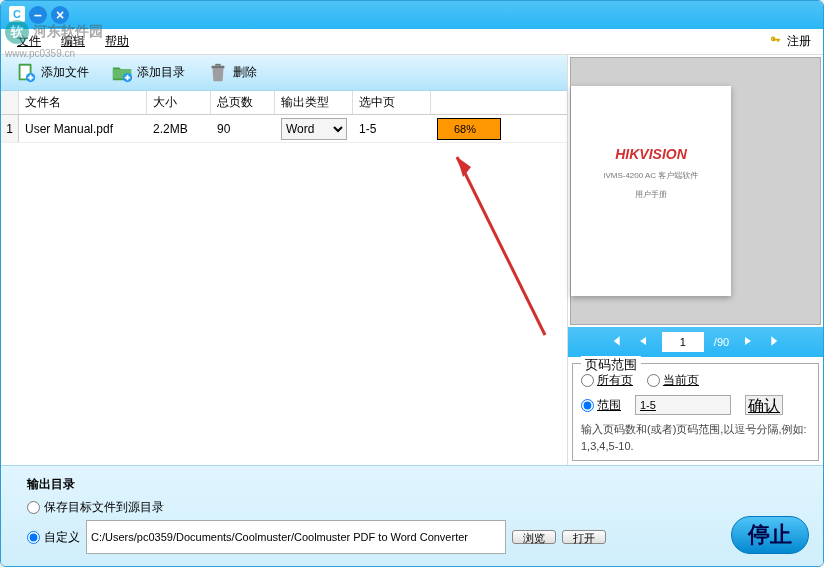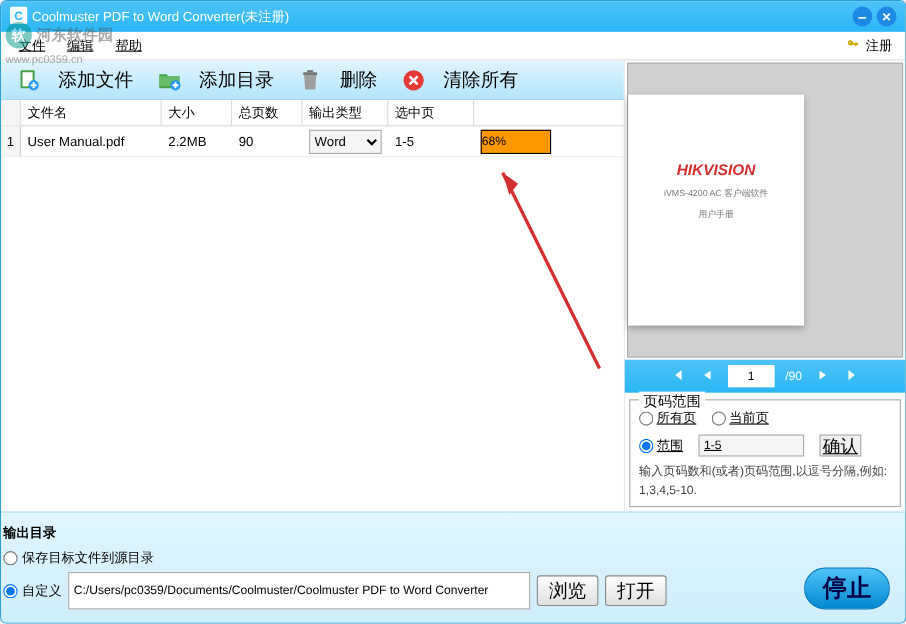--- a/index.html
+++ b/index.html
@@ -25,39 +25,39 @@
 .watermark .wm-badge { display: inline-block; background: #009688; color: #fff; border-radius: 50%; width: 24px; height: 24px; text-align: center; line-height: 24px; font-size: 13px; }
 
 
 .content { flex: 1; display: flex; min-height: 0; }
 
 
 .left-panel { flex: 1; display: flex; flex-direction: column; border-right: 1px solid #ddd; }
 
 
 .toolbar { height: 36px; background: linear-gradient(#e1f5fe, #b3e5fc); display: flex; align-items: center; padding: 0 6px; border-bottom: 1px solid #a8d8f0; }
-.toolbar .tb-btn { display: flex; align-items: center; gap: 16px; padding: 3px 8px; margin-right: 6px; font-size: 17px; cursor: pointer; }
+.toolbar .tb-btn { display: flex; align-items: center; gap: 4px; padding: 3px 8px; margin-right: 6px; font-size: 12px; cursor: pointer; }
 .tb-icon { width: 22px; height: 22px; display: inline-flex; align-items: center; justify-content: center; }
 .tb-icon svg { width: 22px; height: 22px; }
 
 
 .table-hdr { height: 24px; display: flex; background: #fff; border-bottom: 1px solid #ccc; font-size: 12px; align-items: center; }
 .table-hdr .th { padding: 0 6px; border-right: 1px solid #ddd; height: 100%; display: flex; align-items: center; }
 .table-body { flex: 1; overflow: auto; background: #fff; }
 .table-row { height: 28px; display: flex; font-size: 12px; align-items: center; border-bottom: 1px solid #eee; }
 .table-row .td { padding: 0 6px; height: 100%; display: flex; align-items: center; }
 .col-idx { width: 18px; justify-content: center; background: #f5f5f5; border-right: 1px solid #ccc; }
 .col-name { width: 128px; }
 .col-size { width: 64px; }
 .col-pages { width: 64px; }
 .col-type { width: 78px; }
 .col-sel { width: 78px; }
 .col-status { width: 90px; }
 .type-select { width: 72px; height: 22px; font-size: 12px; border: 1px solid #aaa; background: #f5f5f5; }
-.status-cell { background: #ff9800; color: #000; width: 64px; height: 22px; display: flex; align-items: center; padding-left: 0; font-size: 11px; border: 1px solid #000; }
+.status-cell { background: #ff9800; color: #000; width: 64px; height: 22px; display: flex; align-items: center; padding-left: 16px; font-size: 11px; border: 1px solid #000; }
 .arrow-annot { position: absolute; top: 145px; left: 435px; pointer-events: none; }
 .arrow-annot svg { width: 160px; height: 200px; }
 
 
 .right-panel { width: 255px; display: flex; flex-direction: column; background: #fff; }
 .preview-area { flex: 1; background: #d0d0d0; border: 1px solid #aaa; margin: 2px; display: flex; align-items: center; justify-content: flex-start; position: relative; }
 .preview-page { width: 160px; height: 210px; background: #fff; box-shadow: 0 2px 6px rgba(0,0,0,0.3); padding: 20px 10px; font-size: 8px; text-align: center; }
 .preview-brand { color: #d32f2f; font-weight: bold; font-size: 14px; font-style: italic; margin-top: 40px; }
 .preview-sub { color: #777; margin-top: 8px; font-size: 8px; }
 
@@ -69,42 +69,41 @@
 
 .range-panel { border: 1px solid #aaa; margin: 6px 4px 4px 4px; padding: 8px 8px 6px 8px; font-size: 12px; position: relative; }
 .range-panel .legend { position: absolute; top: -8px; left: 8px; background: #fff; padding: 0 4px; font-size: 13px; }
 .range-row { display: flex; align-items: center; gap: 14px; margin-bottom: 6px; text-decoration: underline; }
 .range-row label { display: flex; align-items: center; gap: 3px; cursor: pointer; }
 .range-input { width: 96px; height: 20px; font-size: 11px; padding: 0 4px; border: 1px solid #aaa; background: #f5f5f5; }
 .range-confirm { width: 38px; height: 20px; font-size: 16px; border: 1px solid #aaa; background: #f0f0f0; cursor: pointer; }
 .range-hint { font-size: 11px; color: #444; line-height: 1.5; }
 
 
-.bottom-panel { background: linear-gradient(#e1f5fe, #cfeefb); padding: 10px 14px 12px 2px; border-top: 1px solid #a8d8f0; display: flex; align-items: flex-end; }
+.bottom-panel { background: linear-gradient(#e1f5fe, #cfeefb); padding: 10px 14px 12px 26px; border-top: 1px solid #a8d8f0; display: flex; align-items: flex-end; }
 .output-area { flex: 1; font-size: 12px; }
 .output-title { font-weight: bold; margin-bottom: 6px; }
 .output-row { display: flex; align-items: center; gap: 6px; margin-top: 4px; }
 .output-row label { display: flex; align-items: center; gap: 4px; cursor: pointer; }
 .path-input { width: 420px; height: 34px; font-size: 11px; padding: 0 4px; border: 1px solid #aaa; background: #fff; }
-.small-btn { height: 28px; padding: 0 10px; font-size: 17px; border: 1px solid #888; background: linear-gradient(#fdfdfd,#e0e0e0); border-radius: 3px; cursor: pointer; }
+.small-btn { height: 14px; padding: 0 10px; font-size: 11px; border: 1px solid #888; background: linear-gradient(#fdfdfd,#e0e0e0); border-radius: 3px; cursor: pointer; }
 .stop-btn { width: 78px; height: 38px; border-radius: 20px; background: linear-gradient(#4fc3f7,#0288d1); color: #004; font-size: 22px; font-weight: bold; border: 1px solid #0277bd; cursor: pointer; display: flex; align-items: center; justify-content: center; }
 </style>
 </head>
 <body>
 
 <div class="window">
 
   <div class="titlebar">
     <span>
       <svg width="16" height="16" viewBox="0 0 16 16">
           <rect width="16" height="16" fill="#fff" rx="2"></rect>
           <text x="8" y="12" text-anchor="middle" font-size="11" fill="#29b6f6" font-weight="bold">C</text>
         </svg>
     </span>
-    <span class="title">Coolmuster PDF to Word Converter(未注册)</span>
     <span class="win-btn min-btn">–</span>
     <span class="win-btn close-btn">×</span>
   </div>
 
   <div class="menubar">
     <span class="menu-item">文件</span>
     <span class="menu-item">编辑</span>
     <span class="menu-item">帮助</span>
     <span class="register">
       <span class="key-icon">
@@ -146,29 +145,20 @@
         </div>
         <div class="tb-btn">
           <span class="tb-icon">
             <svg viewBox="0 0 24 24">
                 <path d="M6 7h12l-1 14H7z" fill="#9e9e9e"></path>
                 <rect x="5" y="4" width="14" height="3" rx="1" fill="#757575"></rect>
                 <rect x="9" y="2" width="6" height="2" fill="#757575"></rect>
               </svg>
           </span>
           <span>删除</span>
-        </div>
-        <div class="tb-btn">
-          <span class="tb-icon">
-            <svg viewBox="0 0 24 24">
-                <circle cx="12" cy="12" r="10" fill="#e53935"></circle>
-                <path d="M8 8l8 8M16 8l-8 8" stroke="#fff" stroke-width="2.5"></path>
-              </svg>
-          </span>
-          <span>清除所有</span>
         </div>
       </div>
 
       <div class="table-hdr">
         <div class="th col-idx"></div>
         <div class="th col-name">文件名</div>
         <div class="th col-size">大小</div>
         <div class="th col-pages">总页数</div>
         <div class="th col-type">输出类型</div>
         <div class="th col-sel">选中页</div>

